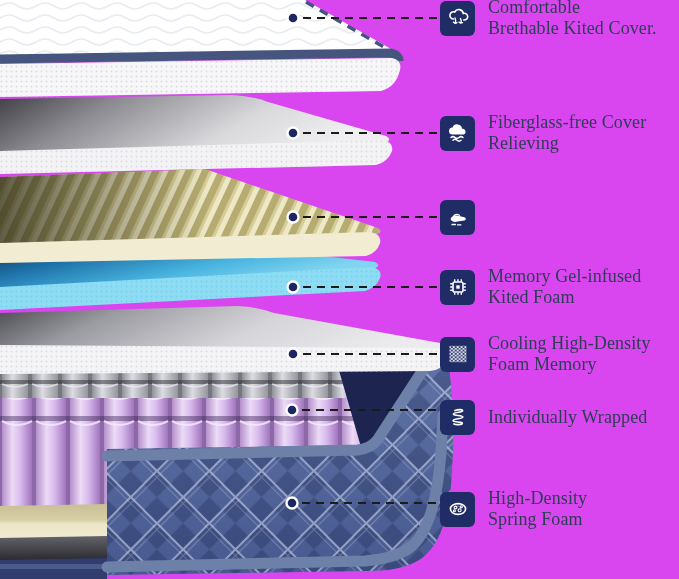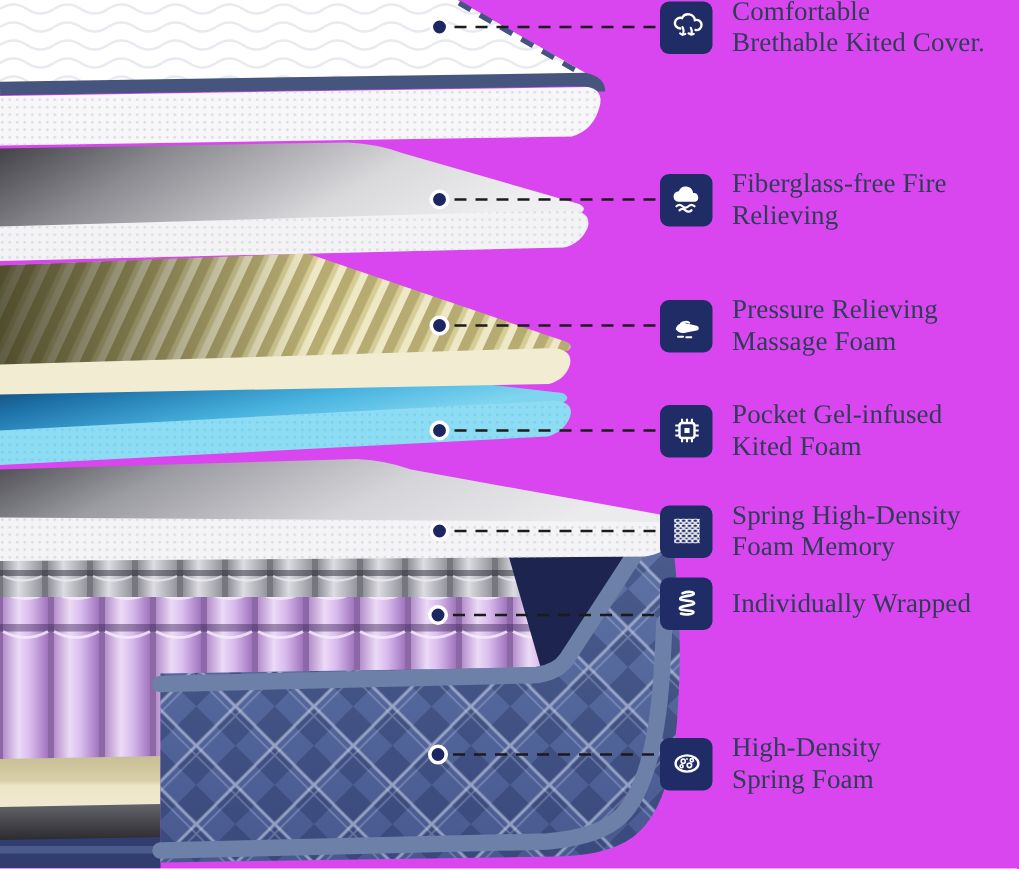--- a/index.html
+++ b/index.html
@@ -197,71 +197,67 @@
 </div>
 
 <div class="callout" style="top:111px">
   <div class="icon-box">
     <svg width="24" height="24" viewBox="0 0 24 24">
       <path d="M6.5,13.5 a3.5,3.5 0 0 1 0,-7 a5,5 0 0 1 9.6,1.2 a3,3 0 0 1 1.4,5.8 z" fill="#fff"></path>
       <path d="M5,16.5 q2,-1.8 4,0 t4,0 t4,0 M7,19.2 q2,-1.8 4,0 t4,0" fill="none" stroke="#fff" stroke-width="1.5" stroke-linecap="round"></path>
     </svg>
   </div>
   <div class="txt">
-        <span>Fiberglass-free Fire</span>
+        <span>Fiberglass-free Cover</span>
         <span>Relieving</span>
       </div>
 </div>
 
 <div class="callout" style="top:195px">
   <div class="icon-box">
     <svg width="24" height="24" viewBox="0 0 24 24">
       <path d="M4.5,14.5 C5,11.5 8,10 11,10.5 L18.5,12.2 C20.3,12.7 20.3,15 18.5,15.4 L11.5,16.6 C8.5,17.4 6,16.8 4.5,14.5 Z" fill="#fff"></path>
       <path d="M8,10.6 C9.5,9.4 12,9.2 13.5,10.2" fill="none" stroke="#fff" stroke-width="1.3" stroke-linecap="round"></path>
       <path d="M6,19.5 h3.4 M11.5,19.8 h3.4" stroke="#fff" stroke-width="1.3" stroke-linecap="round"></path>
     </svg>
   </div>
-  <div class="txt">
-        <span>Pressure Relieving</span>
-        <span>Massage Foam</span>
-      </div>
 </div>
 
 <div class="callout" style="top:265px">
   <div class="icon-box">
     <svg width="24" height="24" viewBox="0 0 24 24">
       <rect x="7" y="7" width="10" height="10" rx="1.8" fill="none" stroke="#fff" stroke-width="1.6"></rect>
       <rect x="10.3" y="10.3" width="3.4" height="3.4" fill="#fff"></rect>
       <path d="M8.7,4.2 V6.6 M12,4.2 V6.6 M15.3,4.2 V6.6 M8.7,17.4 V19.8 M12,17.4 V19.8 M15.3,17.4 V19.8 M4.2,8.7 H6.6 M4.2,12 H6.6 M4.2,15.3 H6.6 M17.4,8.7 H19.8 M17.4,12 H19.8 M17.4,15.3 H19.8" stroke="#fff" stroke-width="1.4"></path>
     </svg>
   </div>
   <div class="txt">
-        <span>Pocket Gel-infused</span>
+        <span>Memory Gel-infused</span>
         <span>Kited Foam</span>
       </div>
 </div>
 
 <div class="callout" style="top:332px">
   <div class="icon-box">
     <svg width="24" height="24" viewBox="0 0 24 24">
       <defs>
         <pattern id="pCells" width="3.9" height="3.4" patternUnits="userSpaceOnUse">
           <ellipse cx="1.95" cy="1.7" rx="1.7" ry="1.3" fill="none" stroke="#fff" stroke-width="0.8"></ellipse>
         </pattern>
       </defs>
       <rect x="3.5" y="3.8" width="17" height="16.4" fill="url(#pCells)"></rect>
     </svg>
   </div>
   <div class="txt">
-        <span>Spring High-Density</span>
+        <span>Cooling High-Density</span>
         <span>Foam Memory</span>
       </div>
 </div>
 
-<div class="callout" style="top:380px">
+<div class="callout" style="top:395px">
   <div class="icon-box">
     <svg width="24" height="24" viewBox="0 0 24 24">
       <path d="M9,5.5 C13,4 17,4.5 16.5,6 C16,7.5 8,7 7.5,9 C7,11 17,10 16.8,12 C16.6,14 7.5,13.5 7.2,15.5 C7,17.5 16.5,16.5 16.3,18.3 C16.1,19.8 10,20 8,19" fill="none" stroke="#fff" stroke-width="1.7" stroke-linecap="round"></path>
     </svg>
   </div>
   <div class="txt">
         <span>Individually Wrapped</span>
       </div>
 </div>
 

